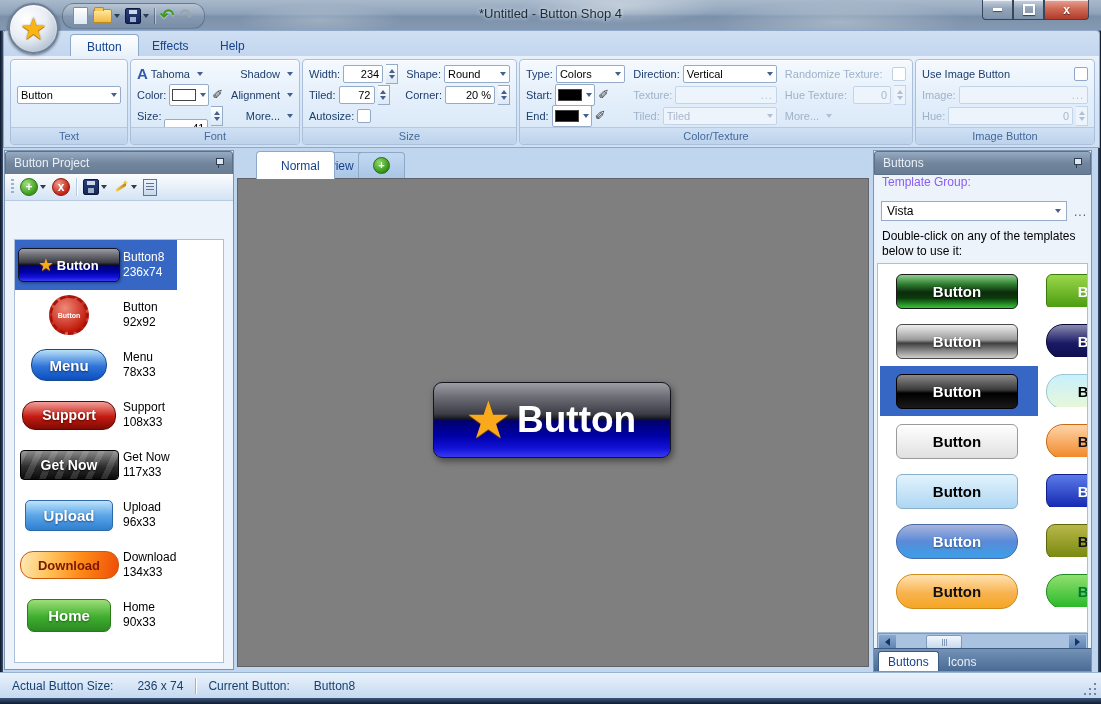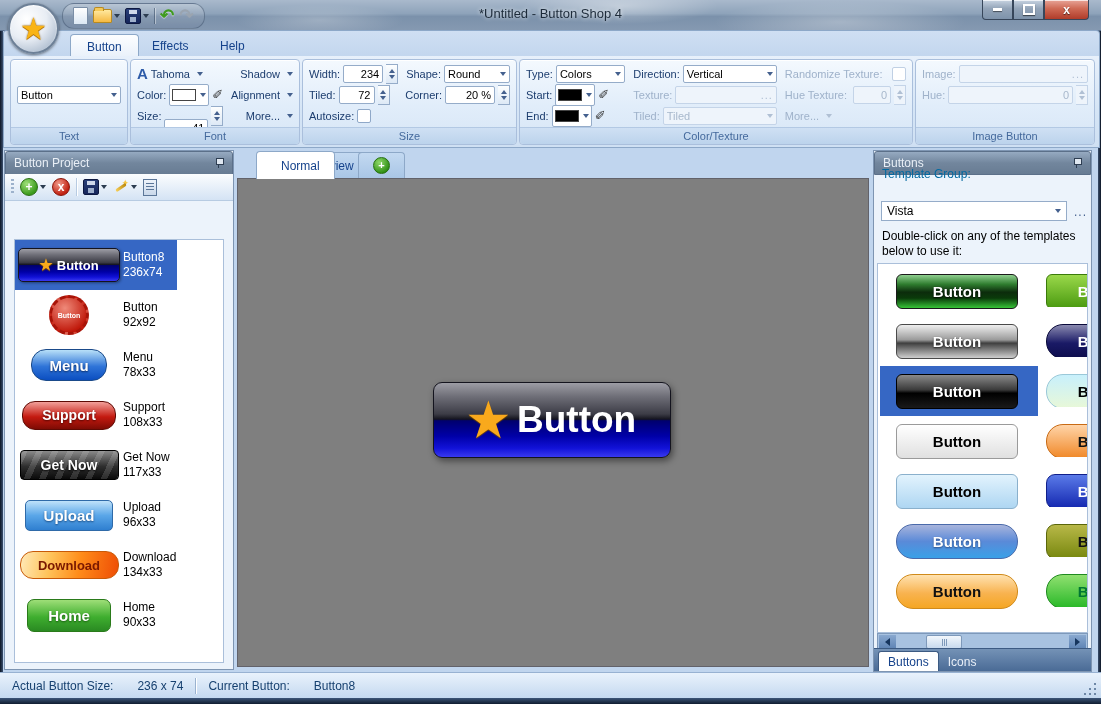--- a/index.html
+++ b/index.html
@@ -123,21 +123,21 @@
   #center{position:absolute;left:236px;top:150px;width:634px;height:518px;}
   .ctab{position:absolute;top:2px;height:25px;display:flex;align-items:center;padding:0 14px;font-size:12px;color:#15428b;border:1px solid #8da8c8;border-bottom:0;border-radius:4px 4px 0 0;background:linear-gradient(180deg,#c3d9f1,#a9c6e6);}
   .ctab.active{background:#fff;height:27px;top:1px;z-index:2;}
   .plus-circle{width:15px;height:15px;border-radius:50%;background:radial-gradient(circle at 35% 30%,#8fd86a,#2f8f14 75%);border:1px solid #256e0e;color:#fff;font-weight:bold;font-size:11px;line-height:14px;text-align:center;}
   #canvas{position:absolute;left:1px;top:28px;width:630px;height:487px;background:#7f7f7f;border:1px solid #62626a;}
   #canvas-button{position:absolute;left:195px;top:203px;width:236px;height:74px;font-size:37px;}
   #canvas-button .star{font-size:46px;}
 
   
   #right-panel{position:absolute;left:873px;top:150px;width:217px;height:520px;background:#ecf3fb;border:1px solid #7e95b2;}
-  #rp-tg-label{position:absolute;left:8px;top:16px;font-size:12px;color:#0369a1;}
+  #rp-tg-label{position:absolute;left:8px;top:24px;font-size:12px;color:#8b5cf6;}
   #rp-dd{position:absolute;left:7px;top:50px;width:186px;height:20px;background:#fff;border:1px solid #95acc9;display:flex;align-items:center;font-size:12px;padding:0 5px;box-sizing:border-box;}
   #rp-dd .arr{margin-left:auto;}
   #rp-dots{position:absolute;right:4px;top:54px;font-size:12px;color:#44608e;letter-spacing:1px;}
   #rp-instruction{position:absolute;left:8px;top:78px;width:200px;font-size:12px;color:#000;line-height:15px;}
   #tpl-area{position:absolute;left:3px;top:112px;width:209px;height:368px;background:#fff;border:1px solid #aabfda;overflow:hidden;}
   .tpl-btn{position:absolute;left:18px;width:120px;height:33px;display:flex;align-items:center;justify-content:center;font-weight:bold;font-size:15px;border-radius:6px;}
   .tpl-sel{position:absolute;left:2px;width:158px;height:50px;background:#3667c4;}
   .tpl-right-clip{position:absolute;left:168px;width:41px;height:33px;overflow:hidden;}
   .tpl-right-clip .tpl-btn{left:0;}
   .t1{background:linear-gradient(180deg,#8fcf8f 0%,#2f7d2f 28%,#0c2c0c 52%,#0a3a0a 70%,#37c437 100%);color:#fff;border:1px solid #1a1a1a;text-shadow:0 1px 2px #000;}
@@ -397,20 +397,25 @@
               <span class="arr dis"></span>
           </div>
         </div>
       </div>
       <div class="group-label">Color/Texture</div>
     </div>
 
     <div class="group" style="left:911px;width:178px;">
       <div class="gcontent">
         <div class="row">
+          <span class="lbl">Use Image Button</span>
+          <span class="sp"></span>
+          <span class="check"></span>
+        </div>
+        <div class="row">
           <span class="lbl dis">Image:</span>
           <span class="field dis" style="flex:1;">
               <span class="sp"></span>
               <span class="dots-btn dis">...</span>
             </span>
         </div>
         <div class="row">
           <span class="lbl dis">Hue:</span>
           <span class="field num dis" style="flex:1;">0</span>
           <span class="spin dis">

